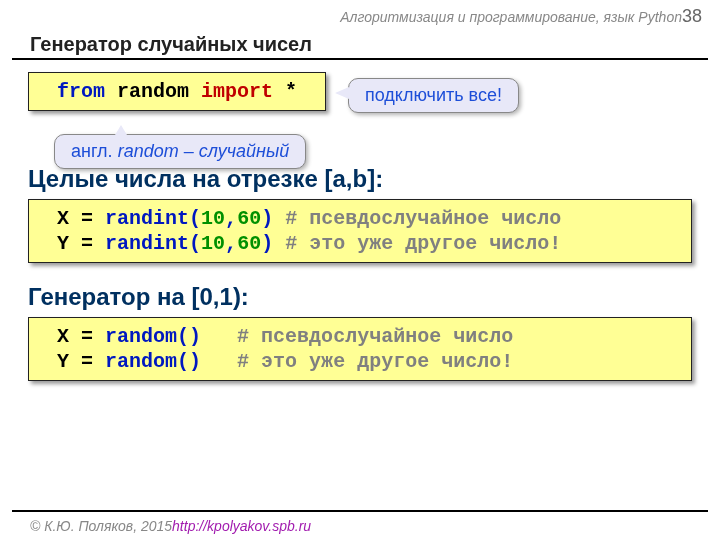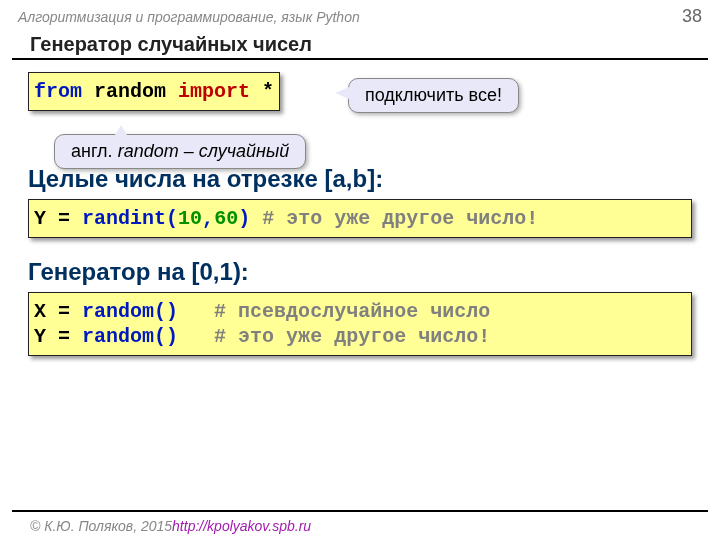--- a/index.html
+++ b/index.html
@@ -7,21 +7,21 @@
     width: 720px;
     height: 540px;
     background: #fff;
     font-family: Arial, sans-serif;
     position: relative;
     overflow: hidden;
   }
   .header {
     padding: 6px 18px 2px 18px;
     display: flex;
-    justify-content: space-between;
+    justify-content: flex-end;
     align-items: baseline;
   }
   .header-left {
     font-style: italic;
     color: #888;
     font-size: 14px;
   }
   .header-right {
     color: #666;
     font-size: 18px;
@@ -35,36 +35,36 @@
     margin: 0 12px 12px 12px;
   }
   .content {
     padding: 0 28px;
     position: relative;
   }
   .code-box {
     background: #FFFF95;
     border: 1px solid #222;
     box-shadow: 3px 3px 4px rgba(0,0,0,0.4);
-    padding: 6px 5px;
+    padding: 6px 28px;
     font-family: "Courier New", monospace;
     font-size: 20px;
     font-weight: bold;
     line-height: 1.25;
     margin-bottom: 8px;
   }
   .code-import { display: inline-block; }
   .callout {
     position: absolute;
     background: #E8E8F8;
     border: 1px solid #888;
     border-radius: 10px;
     padding: 6px 16px;
     font-size: 18px;
-    color: #000000;
+    color: #1d4ed8;
     box-shadow: 2px 2px 4px rgba(0,0,0,0.3);
   }
   .callout-tail {
     position: absolute;
     width: 0; height: 0;
   }
   .callout1 { top: 78px; left: 348px; }
   .callout1 .callout-tail {
     left: -14px; top: 8px;
     border-top: 6px solid transparent;
@@ -121,20 +121,23 @@
     <span class="kw-from">from</span>
     <span class="plain">random</span>
     <span class="kw-import">import</span>
     <span class="star">*</span>
   </div>
 
   <div class="section-h row1">Целые числа на отрезке [a,b]:</div>
 
   <div class="code-box">
     <div>
+      <span class="plain">X</span><span class="plain"> </span><span class="plain">=</span><span class="plain"> </span><span class="fn">randint</span><span class="fn">(</span><span class="num">10</span><span class="fn">,</span><span class="num">60</span><span class="fn">)</span><span class="plain"> </span><span class="cm"># псевдослучайное число</span>
+    </div>
+    <div>
       <span class="plain">Y</span><span class="plain"> </span><span class="plain">=</span><span class="plain"> </span><span class="fn">randint</span><span class="fn">(</span><span class="num">10</span><span class="fn">,</span><span class="num">60</span><span class="fn">)</span><span class="plain"> </span><span class="cm"># это уже другое число!</span>
     </div>
   </div>
 
   <div class="section-h">Генератор на [0,1):</div>
 
   <div class="code-box">
     <div>
       <span class="plain">X</span><span class="plain"> </span><span class="plain">=</span><span class="plain"> </span><span class="fn">random</span><span class="fn">()</span><span class="plain">&nbsp;&nbsp; </span><span class="cm"># псевдослучайное число</span>
     </div>

